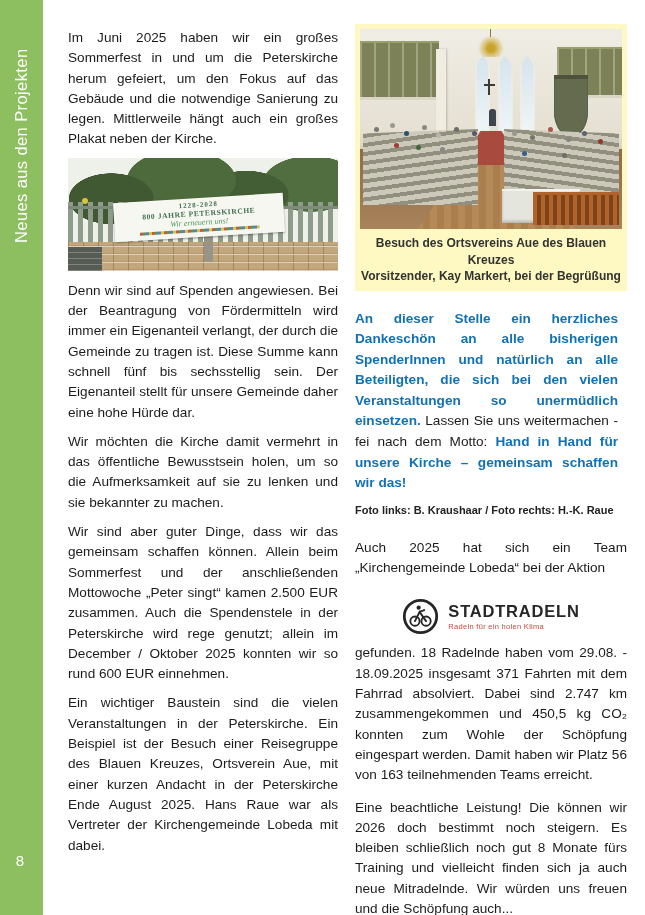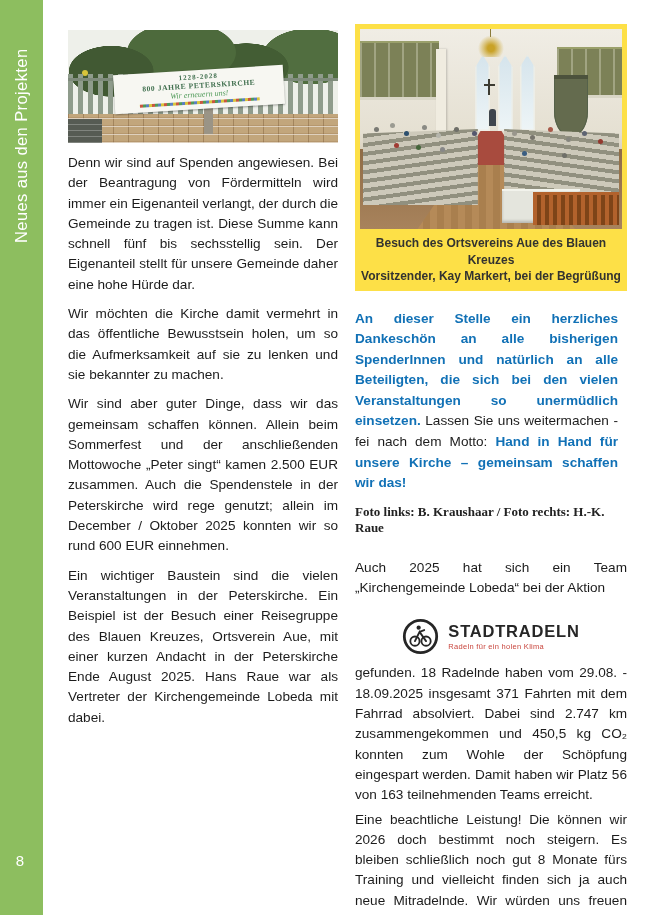--- a/index.html
+++ b/index.html
@@ -56,21 +56,21 @@
     position:absolute;left:46px;top:40px;width:170px;height:39px;background:#f7f7f2;
     transform:rotate(-3.5deg);box-shadow:0 1px 2px rgba(0,0,0,.35);
     text-align:center;padding-top:3px;box-sizing:border-box;
   }
   .bp-line1{font-family:"Liberation Serif", serif;font-size:7px;font-weight:bold;color:#41704f;letter-spacing:1px;line-height:8px;}
   .bp-line2{font-family:"Liberation Serif", serif;font-size:7.5px;font-weight:bold;color:#41704f;letter-spacing:.6px;line-height:9px;}
   .bp-line3{font-family:"Liberation Serif", serif;font-style:italic;font-size:8px;color:#4f9a58;line-height:10px;}
   .bp-strip{margin:1px auto 0 auto;width:120px;height:3px;
     background:repeating-linear-gradient(90deg,#c8583f 0 3px,#4f9a58 3px 6px,#5b7fc0 6px 9px,#d8c53b 9px 12px);}
   
-  .figure{background:#fde047;padding:5px 5px 6px 5px;margin:0 0 18px 0;}
+  .figure{background:#fef9c3;padding:5px 5px 6px 5px;margin:0 0 18px 0;}
   .church-photo{position:relative;width:262px;height:200px;overflow:hidden;background:#e8e3d7;}
   .cp-wall{position:absolute;inset:0;background:linear-gradient(#f0ede5 0%,#e5e0d2 52%,#d8cfbc 62%,rgba(0,0,0,0) 62%);}
   .cp-floor{position:absolute;left:0;bottom:0;width:100%;height:40%;background:linear-gradient(#8f6c46,#a8835c);}
   .cp-aislewood{position:absolute;left:0;bottom:0;width:100%;height:42%;
     clip-path:polygon(44% 0,56% 0,82% 100%,22% 100%);
     background:repeating-linear-gradient(90deg,#b58a58 0 7px,#a97f4e 7px 14px);}
   .cp-carpet{position:absolute;left:0;top:51%;width:100%;height:17%;
     clip-path:polygon(46% 0,54% 0,62% 100%,38% 100%);background:#a84b3e;}
   .cp-window{position:absolute;top:13%;width:15px;height:76px;background:linear-gradient(#d5e4ec,#eef5f7);
     clip-path:polygon(50% 0,100% 16%,100% 100%,0 100%,0 16%);box-shadow:inset 0 0 0 1.5px #efeee6;}
@@ -107,40 +107,41 @@
   .cp-railing{position:absolute;right:1%;bottom:2%;width:33%;height:15%;
     background:repeating-linear-gradient(90deg,#b2622c 0 4px,#7e4418 4px 8px);
     border-top:3px solid #b2622c;}
   .figure-caption{
     margin-top:6px;text-align:center;font-weight:bold;font-size:12px;line-height:16.5px;color:#333330;
   }
   
   .thanks{font-size:13.6px;line-height:20.6px;text-align:justify;margin:0 9px 10px 0;
     color:#1171b6;font-weight:bold;}
   .thanks .reg{color:#1c1c1c;font-weight:normal;}
-  .photo-credit{font-size:13px;font-weight:bold;margin:0 0 22px 0;color:#222;font-family:Liberation Serif, serif;}
+  .photo-credit{font-size:11px;font-weight:bold;margin:0 0 22px 0;color:#222;}
   
   .sr-heading{margin:0 0 10px 0;}
   .sr-intro{margin-bottom:20px;}
   .sr-logo{display:flex;align-items:center;justify-content:center;gap:9px;margin:20px 0 8px 0;}
   .sr-logo-icon{width:37px;height:37px;flex:0 0 auto;}
   .sr-title{font-weight:bold;font-size:16.5px;letter-spacing:.8px;color:#262626;line-height:17px;}
   .sr-tagline{font-size:7.5px;color:#c9473f;letter-spacing:.3px;margin-top:2px;}
-  .sr-body1{margin-bottom:4px;}
+  .sr-body1{margin-bottom:12px;}
   .sr-body2{margin-top:0;}
 </style>
 </head>
 <body>
 
 <div class="sidebar">
   <div class="sidebar-label">Neues aus den Projekten</div>
   <div class="page-number">8</div>
 </div>
 
 <div class="col-left">
+  <p class="body-p">Im Juni 2025 haben wir ein großes Sommerfest in und um die Peterskirche herum gefeiert, um den Fokus auf das Gebäude und die notwendige Sanierung zu legen. Mittlerweile hängt auch ein großes Plakat neben der Kirche.</p>
 
   <div class="banner-photo">
     <div class="bp-trees"></div>
     <div class="bp-yellow"></div>
     <div class="bp-fence"></div>
     <div class="bp-fence-rail"></div>
     <div class="bp-wall"></div>
     <div class="bp-steps"></div>
     <div class="bp-post"></div>
     <div class="bp-banner">

